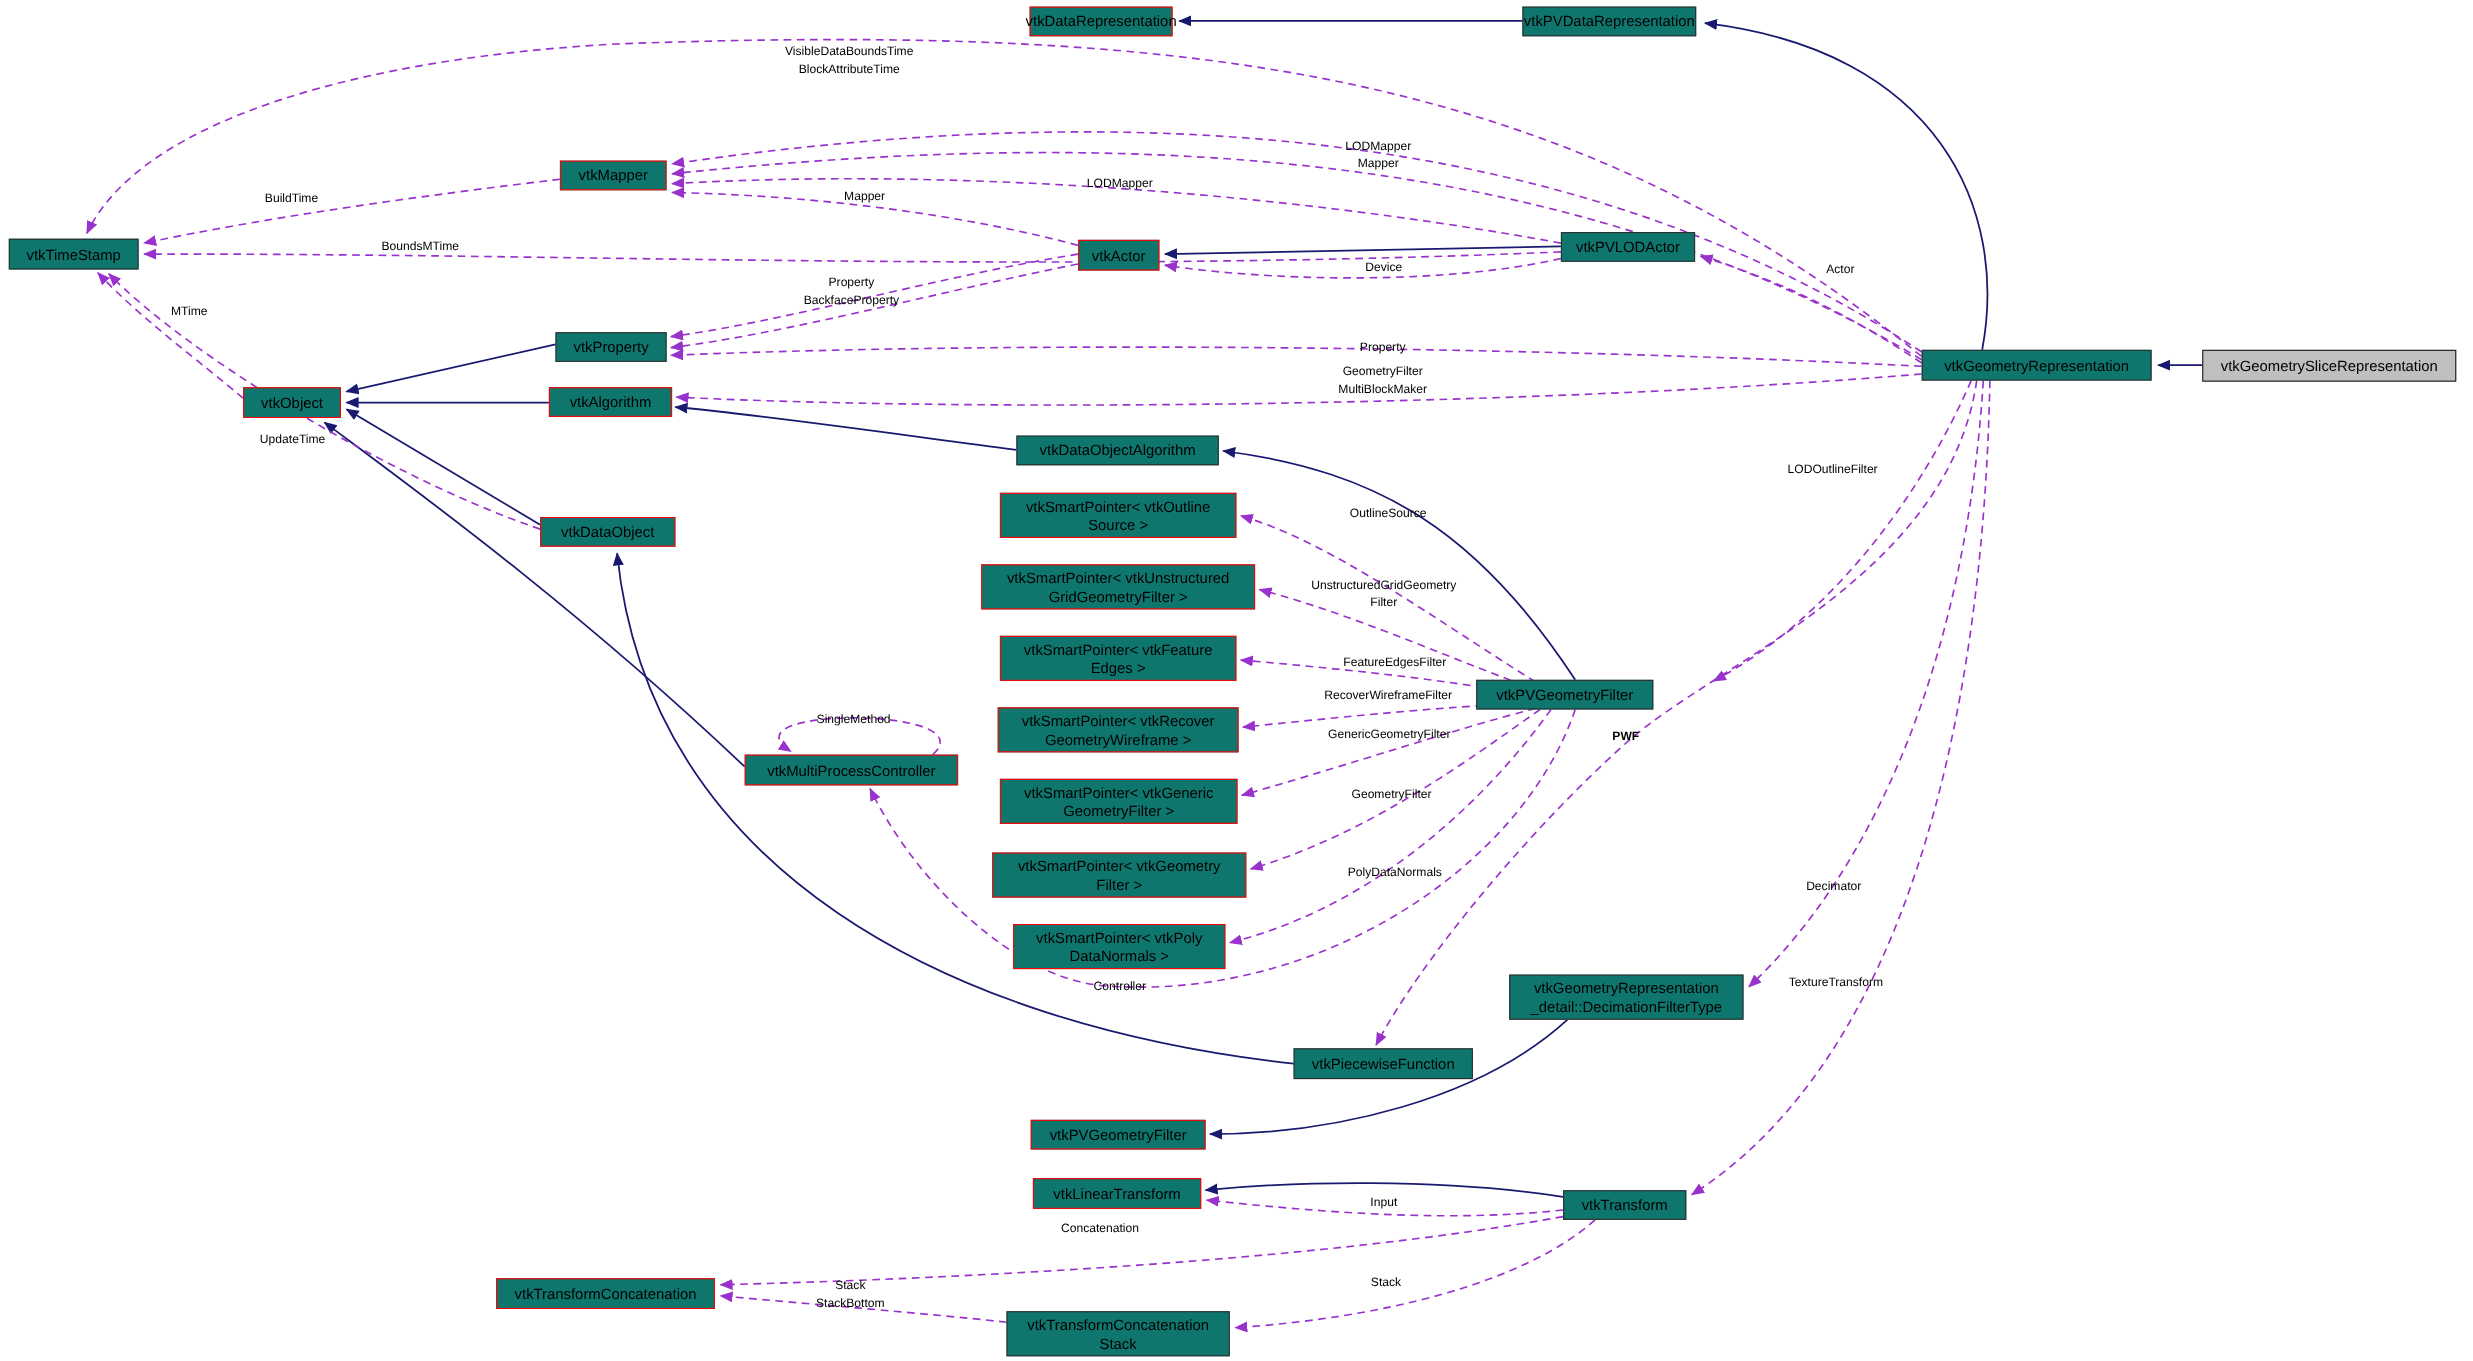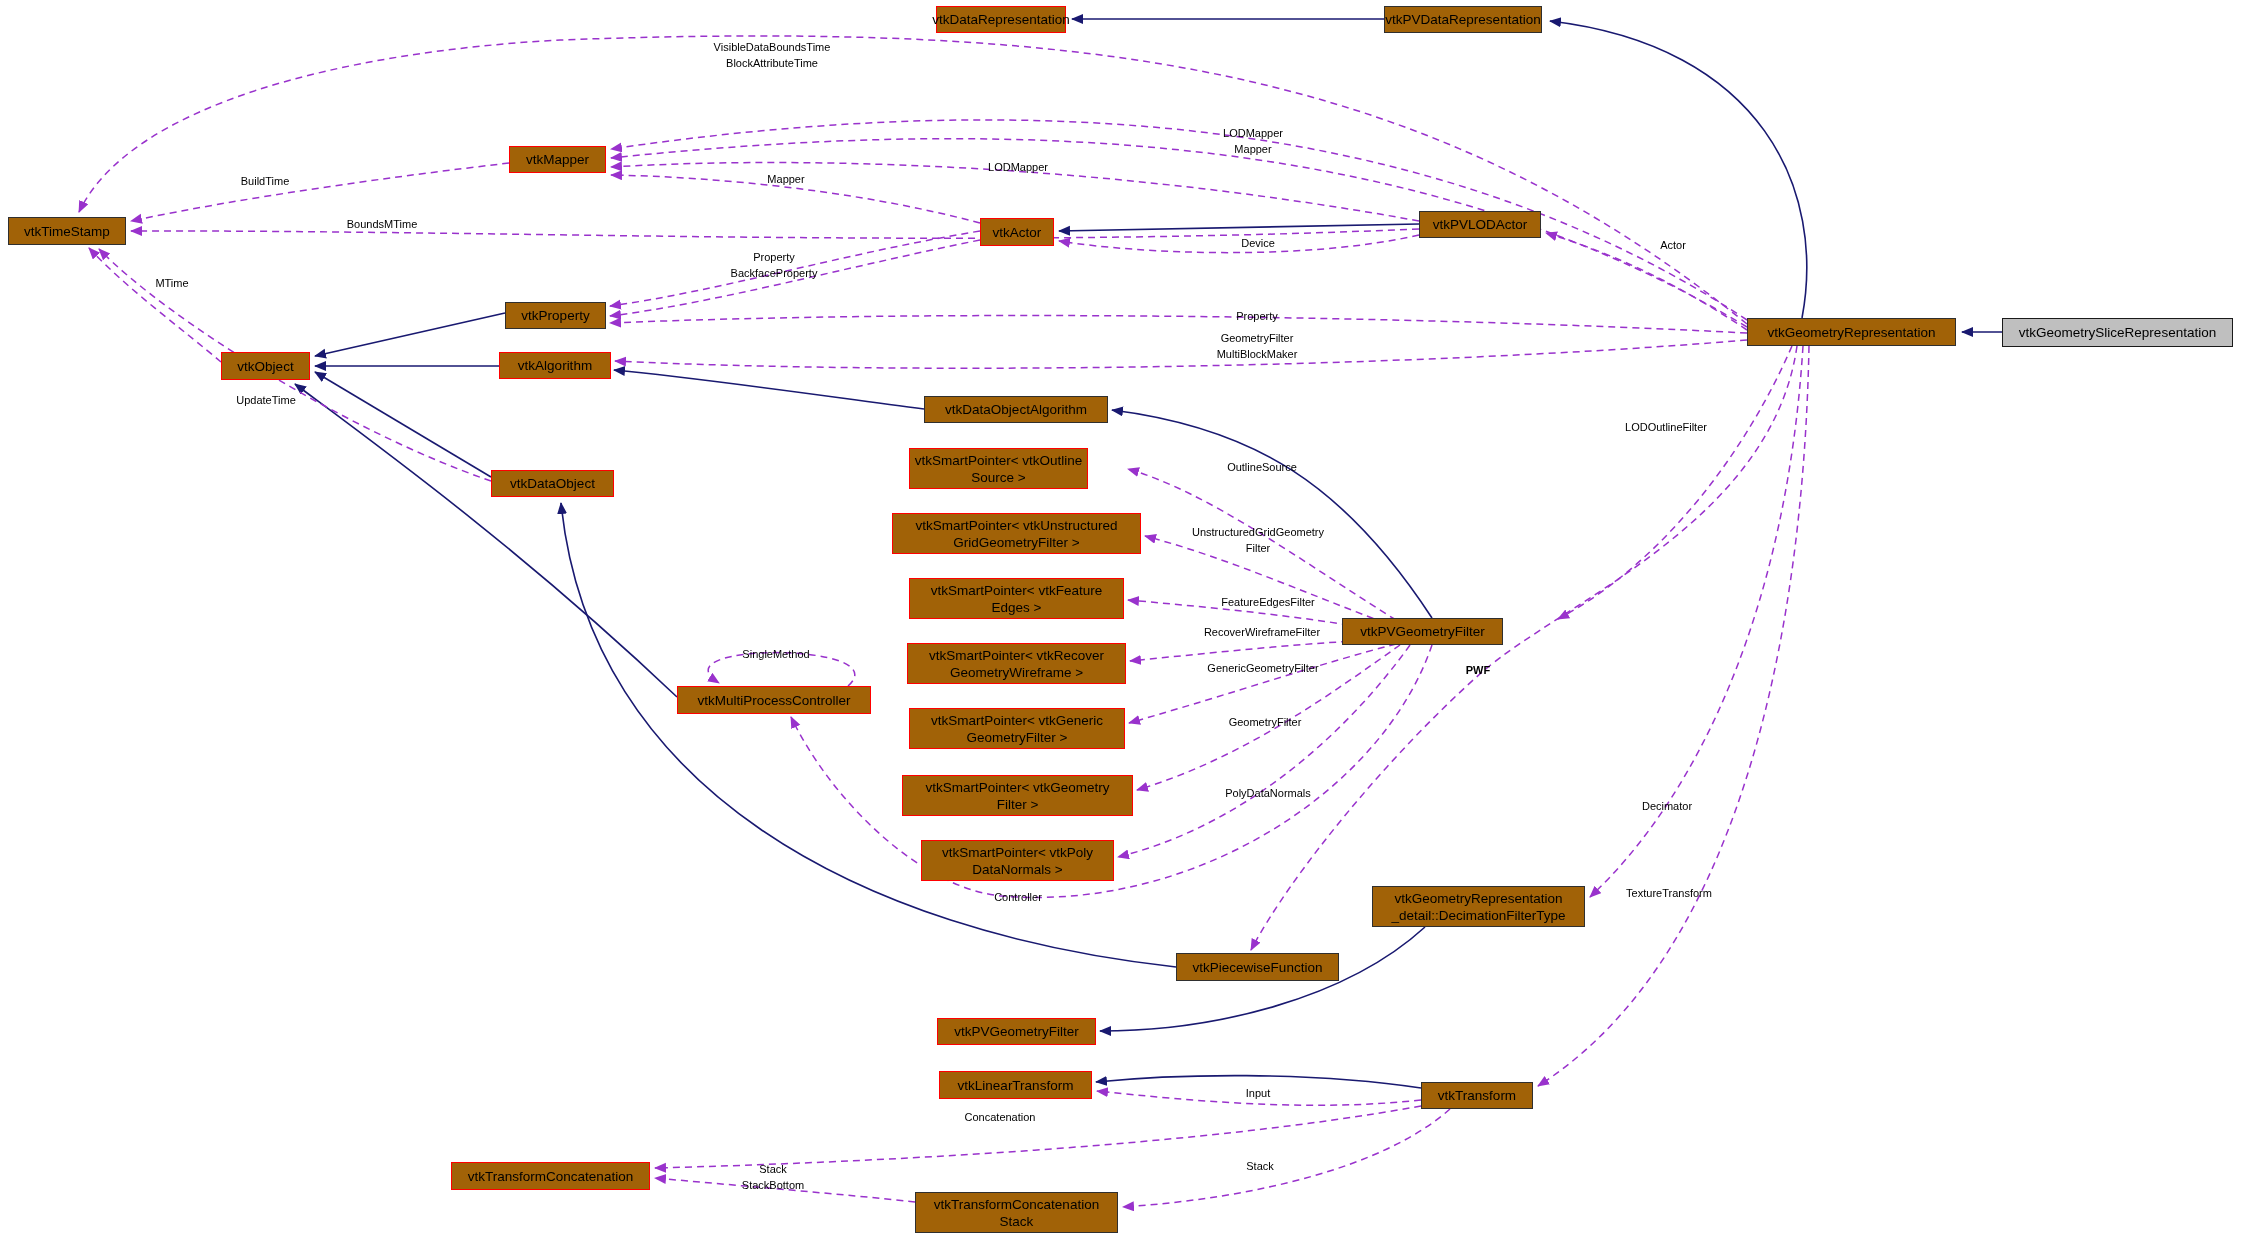--- a/index.html
+++ b/index.html
@@ -14,21 +14,21 @@
   #stage{
     position:relative;width:2248px;height:1237px;overflow:hidden;
     font-family:"Liberation Sans",sans-serif;color:var(--c-text);
   }
   #edge-layer{position:absolute;left:0;top:0;z-index:0;}
   #edge-layer path.inherit{fill:none;stroke:var(--c-inherit);stroke-width:1.6;}
   #edge-layer path.usage{fill:none;stroke:var(--c-usage);stroke-width:1.5;stroke-dasharray:7,5;}
   .m-inherit{fill:var(--c-inherit);}
   .m-usage{fill:var(--c-usage);}
   .node{
-    position:absolute;z-index:2;box-sizing:border-box;background:#a16207;
+    position:absolute;z-index:2;box-sizing:border-box;background:#0f766e;
     border:1.5px solid var(--c-dark);display:flex;flex-direction:column;
     justify-content:center;align-items:center;font-size:13.5px;line-height:17px;
     white-space:nowrap;text-align:center;
   }
   .node.red{border-color:var(--c-red);}
   .node.gray{background:var(--c-gray);border-color:#1a1a1a;}
   .elabel{
     position:absolute;z-index:1;transform:translate(-50%,-50%);
     font-size:11px;line-height:16px;text-align:center;white-space:pre;
   }
@@ -118,21 +118,21 @@
     </div>
     <div class="node red" style="left: 499px; top: 352px; width: 112px; height: 27px;">
       <span>vtkAlgorithm</span>
     </div>
     <div class="node red" style="left: 491px; top: 470px; width: 123px; height: 27px;">
       <span>vtkDataObject</span>
     </div>
     <div class="node dark" style="left: 924px; top: 396px; width: 184px; height: 27px;">
       <span>vtkDataObjectAlgorithm</span>
     </div>
-    <div class="node red" style="left: 909px; top: 448px; width: 179px; height: 41px;">
+    <div class="node red" style="left: 909px; top: 448px; width: 215px; height: 41px;">
       <span>vtkSmartPointer&lt; vtkOutline</span>
       <span>Source &gt;</span>
     </div>
     <div class="node red" style="left: 892px; top: 513px; width: 249px; height: 41px;">
       <span>vtkSmartPointer&lt; vtkUnstructured</span>
       <span>GridGeometryFilter &gt;</span>
     </div>
     <div class="node red" style="left: 909px; top: 578px; width: 215px; height: 41px;">
       <span>vtkSmartPointer&lt; vtkFeature</span>
       <span>Edges &gt;</span>

